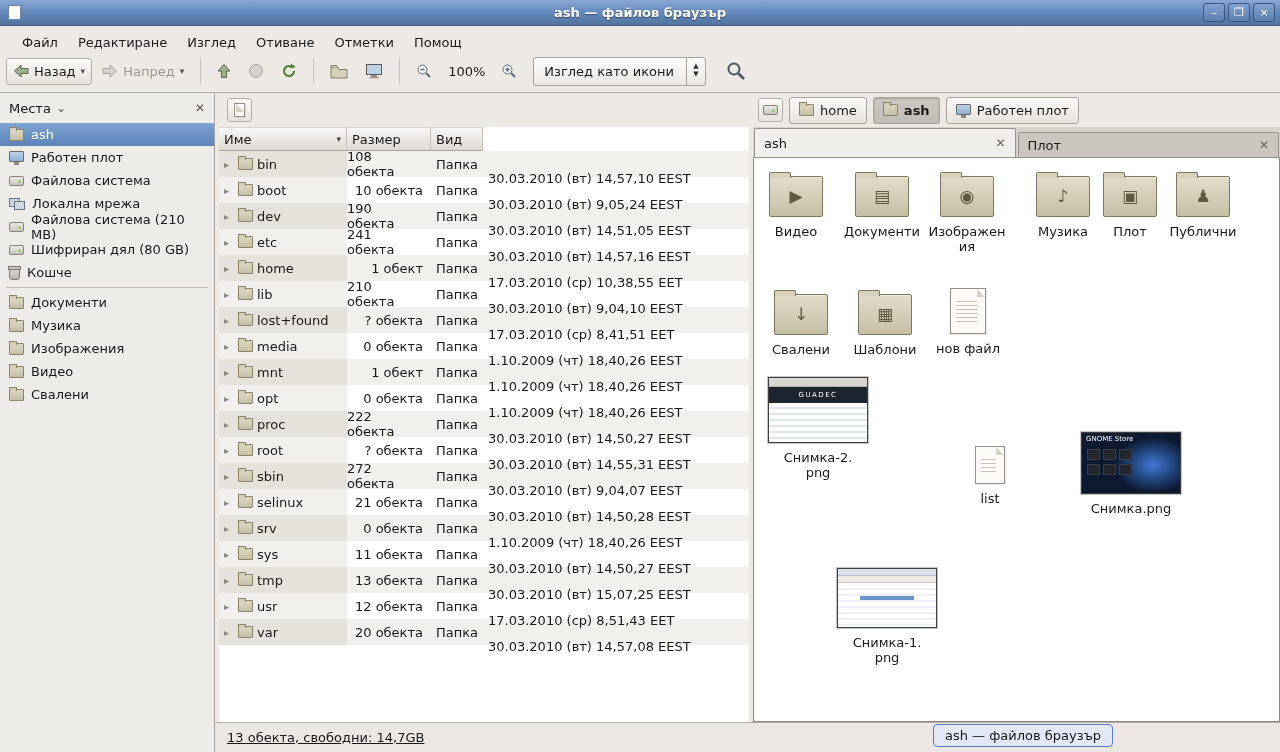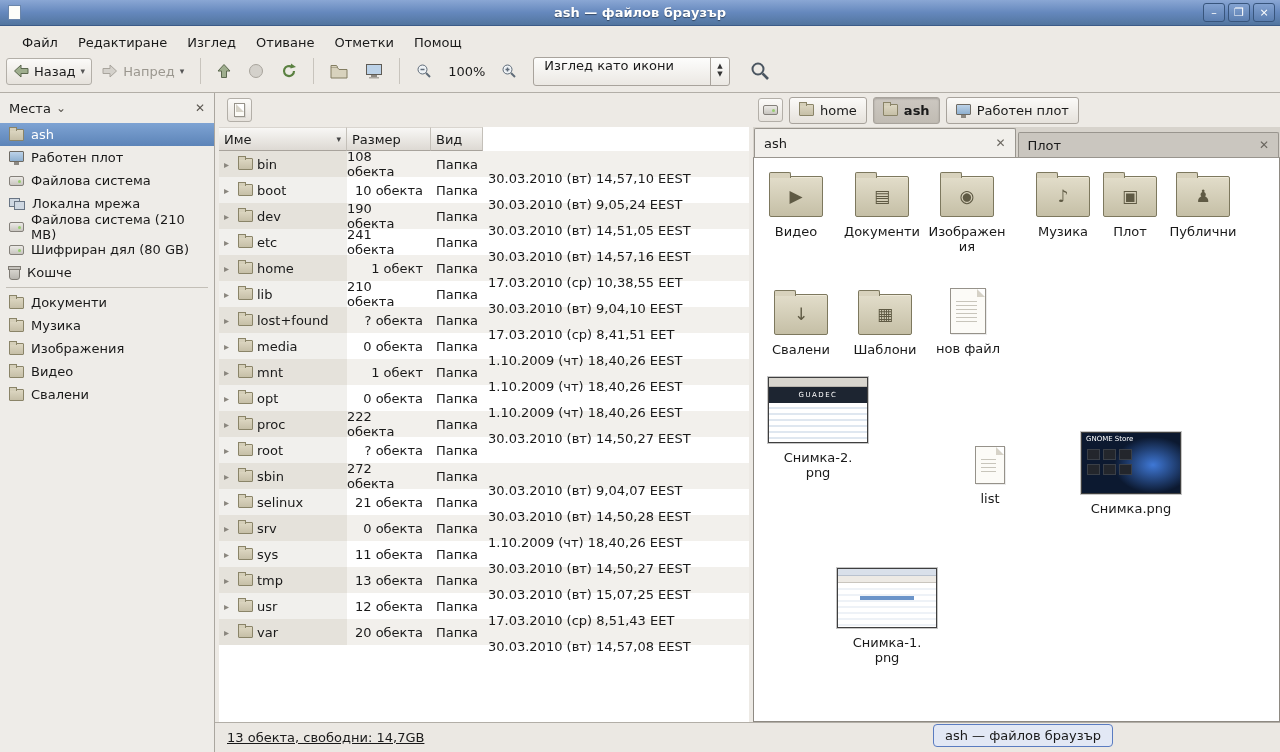--- a/index.html
+++ b/index.html
@@ -22,22 +22,22 @@
 
   
   .toolbar { position:absolute; top:50px; left:0; width:100%; height:43px; border-bottom:1px solid #b2aea7;
     display:flex; align-items:center; padding:0 6px; gap:3px; }
   .tbtn { display:flex; align-items:center; gap:5px; padding:5px 6px; border:1px solid #b3afa8; border-radius:3px;
     background:linear-gradient(#fbfaf8,#e6e2dc); }
   .tbtn.flat { border-color:transparent; background:transparent; }
   .dim { color:#9b978f; }
   .arrow-sm { font-size:9px; color:#555; }
   .tsep { width:1px; height:26px; background:#c8c4bd; margin:0 6px; }
-  .combo { display:flex; height:29px; border:1px solid #a8a39c; border-radius:3px;
-    background:linear-gradient(#fdfdfc,#ebe8e3); margin-left:6px;gap:24px; }
+  .combo { display:flex; align-items:center; height:29px; border:1px solid #a8a39c; border-radius:3px;
+    background:linear-gradient(#fdfdfc,#ebe8e3); margin-left:6px; }
   .combo .txt { padding:0 12px 0 10px; }
   .combo .spin { border-left:1px solid #a8a39c; height:100%; width:19px; display:flex; flex-direction:column;
     align-items:center; justify-content:center; font-size:7px; color:#333; line-height:1.1; }
   .zoom-label { padding:0 6px; }
 
   
   .sidebar { position:absolute; left:0; top:93px; width:215px; height:659px; background:#eeece8; border-right:1px solid #aaa69f; }
   .side-head { height:30px; display:flex; align-items:center; padding:0 9px; gap:5px; }
   .side-close, .chev { color:#5a5650; font-size:12px; }
   .side-item { height:23px; display:flex; align-items:center; gap:7px; padding-left:9px; }
@@ -428,20 +428,21 @@
           <div class="c-date">30.03.2010 (вт) 14,50,27 EEST</div>
         </div>
         <div class="frow">
           <div class="c-name">
             <span class="expander">▸</span>
             <span class="minifolder"></span>
             <span>root</span>
           </div>
           <div class="c-size">? обекта</div>
           <div class="c-type">Папка</div>
+          <div class="c-date">30.03.2010 (вт) 14,55,31 EEST</div>
         </div>
         <div class="frow alt">
           <div class="c-name">
             <span class="expander">▸</span>
             <span class="minifolder"></span>
             <span>sbin</span>
           </div>
           <div class="c-size">272 обекта</div>
           <div class="c-type">Папка</div>
           <div class="c-date">30.03.2010 (вт) 9,04,07 EEST</div>

